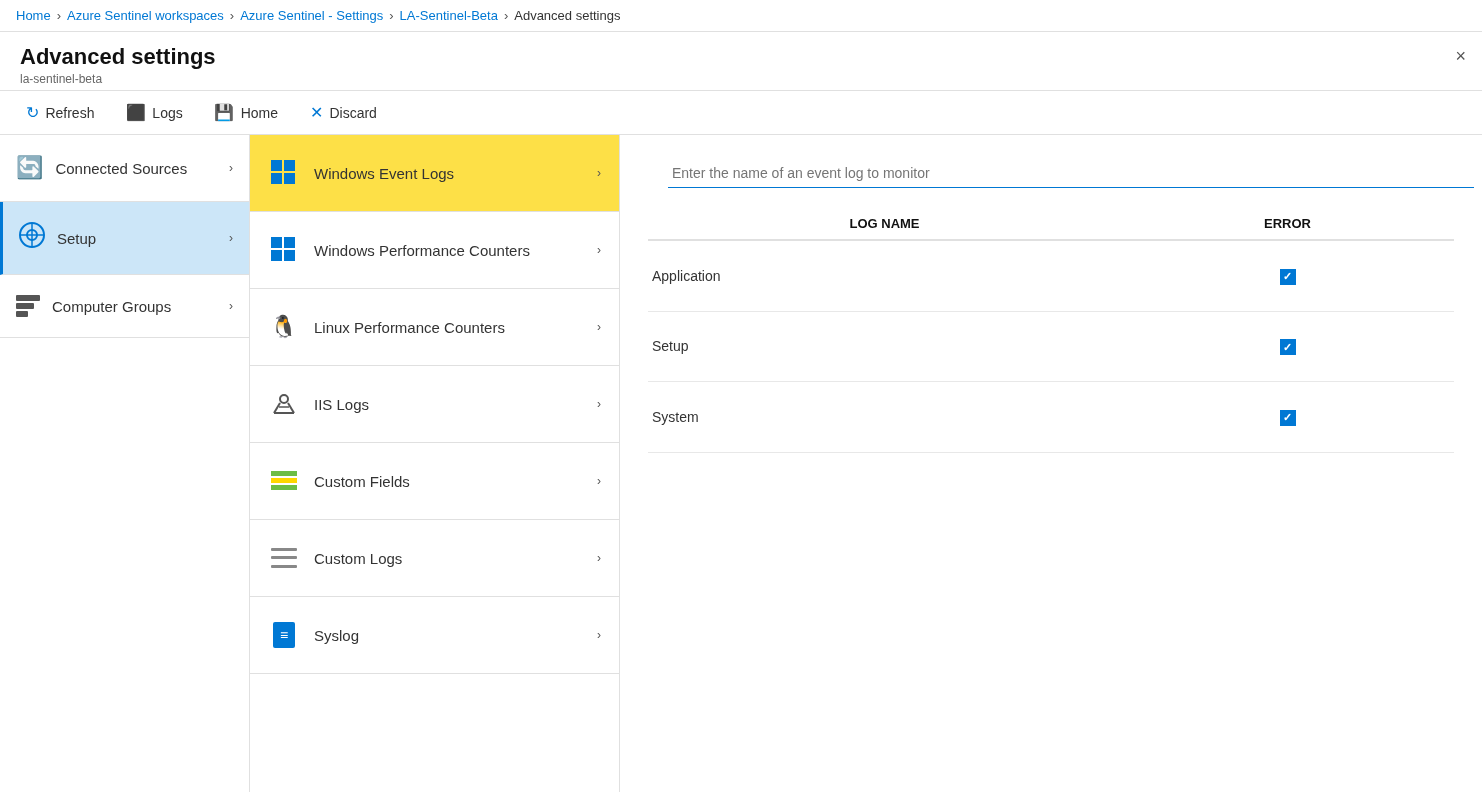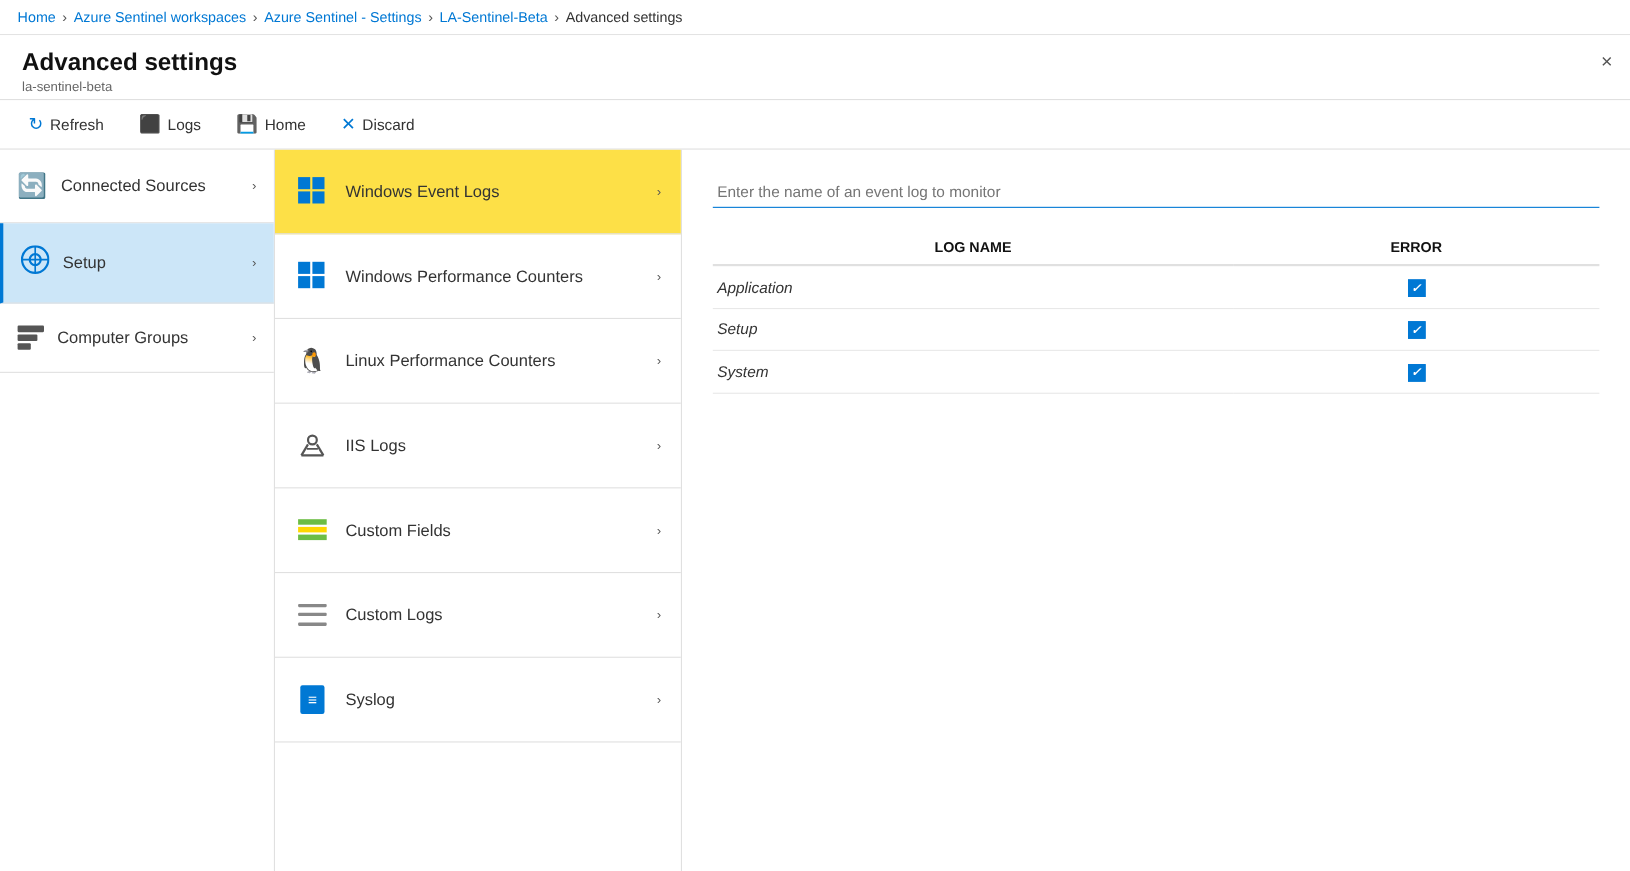--- a/index.html
+++ b/index.html
@@ -129,36 +129,36 @@
     .right-pane h2 { font-size: 16px; font-weight: 500; margin-bottom: 14px; }
     .event-log-input {
       width: 100%;
       border: none;
       border-bottom: 1px solid #0078d4;
       padding: 6px 4px;
       font-size: 14px;
       color: #555;
       outline: none;
       margin-bottom: 20px;
+      margin-left: 20px;
     }
 
     .log-table { width: 100%; border-collapse: collapse; }
     .log-table th {
       text-align: center;
       font-weight: 700;
       font-size: 13px;
       padding: 8px 4px;
       border-bottom: 2px solid #e0e0e0;
       color: #111;
     }
     .log-table td {
-      padding: 10px 4px;
+      padding: 26px 4px;
       border-bottom: 1px solid #e8e8e8;
       font-size: 14px;
-      font-style: italic;
     }
     .log-table th:last-child, .log-table td:last-child { text-align: center; margin-top: 20px; }
 
     .checkbox-checked {
       width: 16px;
       height: 16px;
       border: 2px solid #0078d4;
       background: #0078d4;
       display: inline-flex;
       align-items: center;

